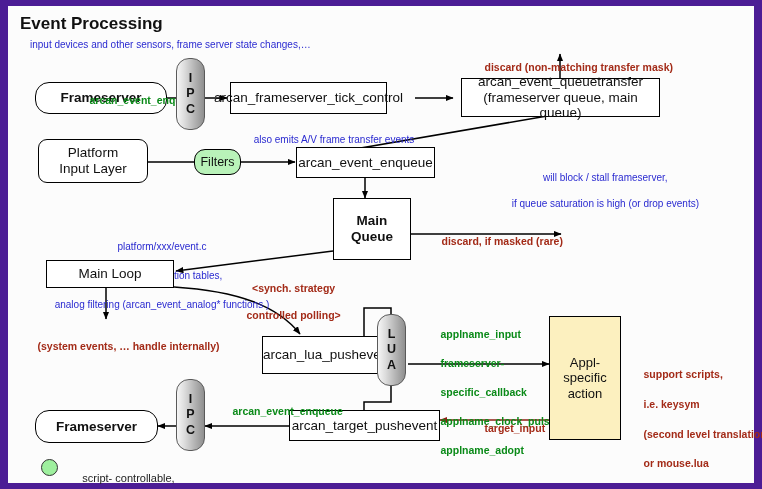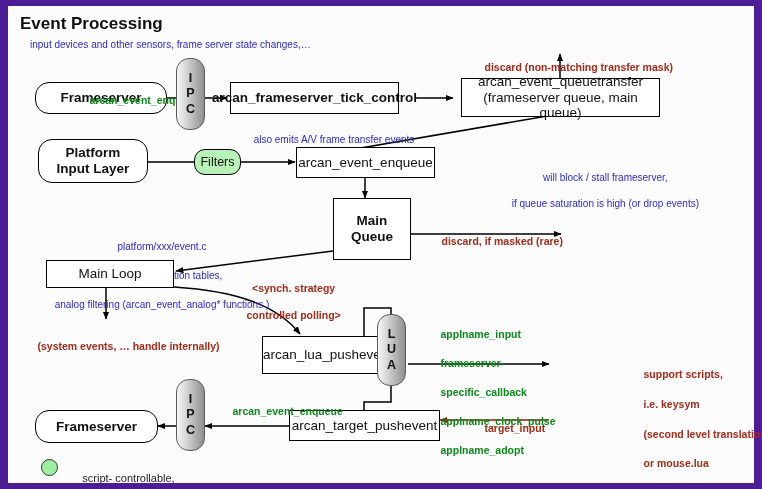--- a/index.html
+++ b/index.html
@@ -9,21 +9,21 @@
 
   .node{position:absolute;box-sizing:border-box;display:flex;align-items:center;
         justify-content:center;text-align:center;line-height:1.18;}
 
   
   .rect{background:#ffffff;border:1.4px solid #000;font-size:13.5px;color:#111;}
 
   
   .round{background:#ffffff;border:1.6px solid #000;border-radius:14px;
          font-size:13.5px;color:#111;font-weight:bold;}
-  .round.thin{font-weight:bold;}
+  .round.thin{font-weight:normal;border-radius:9px;}
 
   
   .green{background:#b9f2b9;border:1.5px solid #000;border-radius:11px;
          font-size:12.5px;color:#111;}
 
   
   .yellow{background:#fcf0bf;border:1.4px solid #000;font-size:13px;color:#111;}
 
   
   .capsule{border:1.4px solid #5a5a5a;border-radius:13px;
@@ -114,21 +114,21 @@
     <div class="lbl greenlbl" style="left:64px;top:74px;">
       <span>arcan_event_enqueue</span>
     </div>
 
     <div class="node capsule" style="left:168px;top:52px;width:29px;height:72px;">
       <span>I</span>
       <span>P</span>
       <span>C</span>
     </div>
 
-    <div class="node rect" style="left:222px;top:76px;width:169px;height:32px;font-weight:bold;">
+    <div class="node rect" style="left:222px;top:76px;width:157px;height:32px;">
       <span>arcan_frameserver_tick_control</span>
     </div>
 
     <div class="lbl blue" style="left:229px;top:114px;">
       <span>also emits A/V frame transfer events</span>
     </div>
 
     <div class="node rect" style="left:453px;top:72px;width:199px;height:39px;flex-direction:column;">
       <span>arcan_event_queuetransfer</span>
       <span>(frameserver queue, main queue)</span>
@@ -195,20 +195,25 @@
     </div>
 
     <div class="lbl greenlbl" style="left:415px;top:307px;line-height:1.38;">
       <span>applname_input</span><br>
       <span>frameserver-</span><br>
       <span>specific_callback</span><br>
       <span>applname_clock_pulse</span><br>
       <span>applname_adopt</span>
     </div>
 
+    <div class="node yellow" style="left:541px;top:310px;width:72px;height:124px;flex-direction:column;">
+      <span>Appl-</span>
+      <span>specific</span>
+      <span>action</span>
+    </div>
 
     <div class="lbl red" style="left:618px;top:346px;line-height:1.42;">
       <span>support scripts,</span><br>
       <span>i.e. keysym</span><br>
       <span>(second level translation)</span><br>
       <span>or mouse.lua</span><br>
       <span>(gestures detection)</span>
     </div>
 
     <div class="node rect" style="left:281px;top:404px;width:151px;height:31px;">

